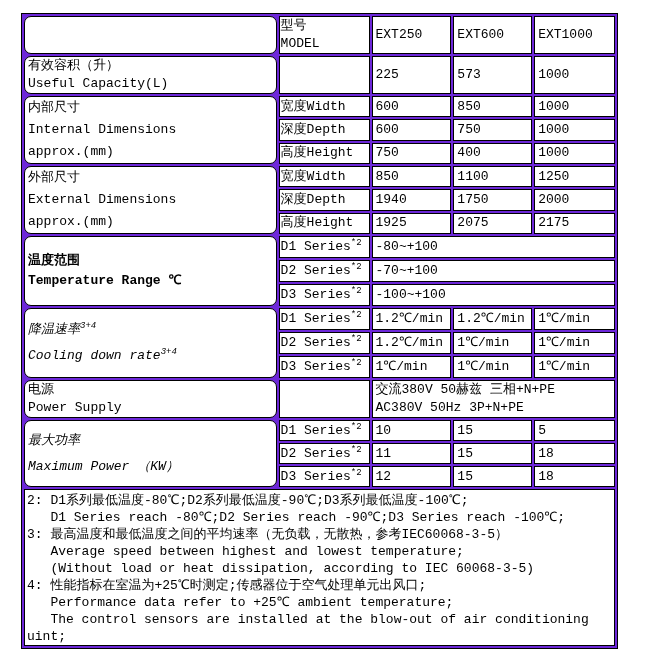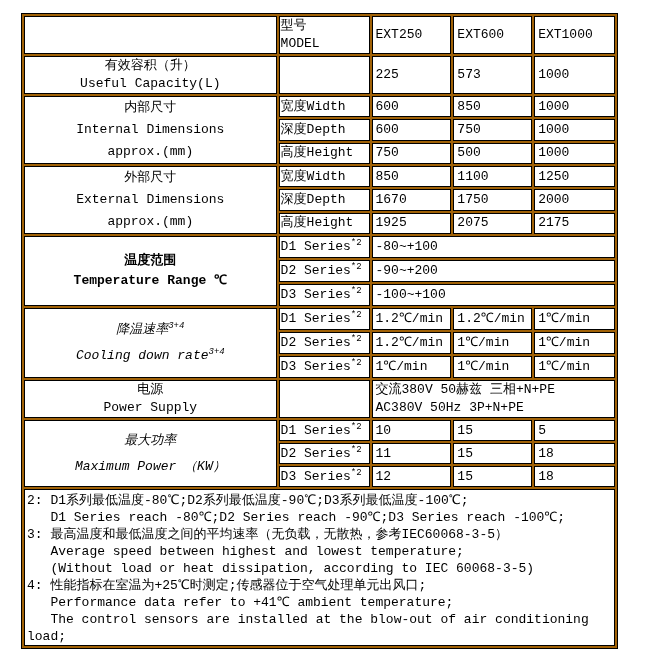--- a/index.html
+++ b/index.html
@@ -14,33 +14,33 @@
   }
   table.spec-table {
     position: absolute;
     left: 21px;
     top: 13px;
     width: 597px;
     table-layout: fixed;
     border-collapse: separate;
     border-spacing: 2px;
     border: 1px solid #000000;
-    background: #a16207;
+    background: #6d28d9;
   }
   td {
     border: 1px solid #000000;
     box-sizing: border-box;
     padding: 0 3px;
     font-size: 13px;
     line-height: 18px;
     overflow: hidden;
     vertical-align: middle;
     background: #ffffff;
   }
-  td.lbl  { text-align: center; }
+  td.lbl  { text-align: left; border-radius: 7px; }
   td.val  { text-align: left; }
   td.sub  { text-align: left; padding: 0 1px; white-space: nowrap; }
   .lh22 { line-height: 22px; margin-top: 16px; }
   .lh26 { line-height: 26px; font-style: italic; }
   .lh20 { line-height: 20px; font-weight: bold; }
   sup {
     font-size: 9px;
     line-height: 0;
     vertical-align: super;
   }
@@ -107,59 +107,59 @@
   </tr>
   <tr class="h21">
     <td class="sub">深度Depth</td>
     <td class="val">600</td>
     <td class="val">750</td>
     <td class="val">1000</td>
   </tr>
   <tr class="h21">
     <td class="sub">高度Height</td>
     <td class="val">750</td>
-    <td class="val">500</td>
+    <td class="val">400</td>
     <td class="val">1000</td>
   </tr>
 
   <tr class="h21">
     <td class="lbl lh22" rowspan="3">
       <div>外部尺寸</div>
       <div>External Dimensions</div>
       <div>approx.(mm)</div>
     </td>
     <td class="sub">宽度Width</td>
     <td class="val">850</td>
     <td class="val">1100</td>
     <td class="val">1250</td>
   </tr>
   <tr class="h21">
     <td class="sub">深度Depth</td>
-    <td class="val">1670</td>
+    <td class="val">1940</td>
     <td class="val">1750</td>
     <td class="val">2000</td>
   </tr>
   <tr class="h21">
     <td class="sub">高度Height</td>
     <td class="val">1925</td>
     <td class="val">2075</td>
     <td class="val">2175</td>
   </tr>
 
   <tr class="h22">
     <td class="lbl lh20" rowspan="3">
       <div>温度范围</div>
       <div>Temperature Range ℃</div>
     </td>
     <td class="sub"><span>D1 Series</span><sup>*2</sup></td>
     <td class="val" colspan="3">-80~+100</td>
   </tr>
   <tr class="h22">
     <td class="sub"><span>D2 Series</span><sup>*2</sup></td>
-    <td class="val" colspan="3">-90~+200</td>
+    <td class="val" colspan="3">-70~+100</td>
   </tr>
   <tr class="h22">
     <td class="sub"><span>D3 Series</span><sup>*2</sup></td>
     <td class="val" colspan="3">-100~+100</td>
   </tr>
 
   <tr class="h22">
     <td class="lbl lh26" rowspan="3">
       <div><span>降温速率</span><sup>3+4</sup></div>
       <div><span>Cooling down rate</span><sup>3+4</sup></div>
@@ -218,19 +218,19 @@
   </tr>
 
   <tr class="h150">
     <td class="notes-cell" colspan="5">
       <div class="note-line">2: D1系列最低温度-80℃;D2系列最低温度-90℃;D3系列最低温度-100℃;</div>
       <div class="note-line">   D1 Series reach -80℃;D2 Series reach -90℃;D3 Series reach -100℃;</div>
       <div class="note-line">3: 最高温度和最低温度之间的平均速率（无负载，无散热，参考IEC60068-3-5）</div>
       <div class="note-line">   Average speed between highest and lowest temperature;</div>
       <div class="note-line">   (Without load or heat dissipation, according to IEC 60068-3-5)</div>
       <div class="note-line">4: 性能指标在室温为+25℃时测定;传感器位于空气处理单元出风口;</div>
-      <div class="note-line">   Performance data refer to +41℃ ambient temperature;</div>
+      <div class="note-line">   Performance data refer to +25℃ ambient temperature;</div>
       <div class="note-line">   The control sensors are installed at the blow-out of air conditioning</div>
-      <div class="note-line">load;</div>
+      <div class="note-line">uint;</div>
     </td>
   </tr>
 </tbody>
   </table>
 
 </body></html>

